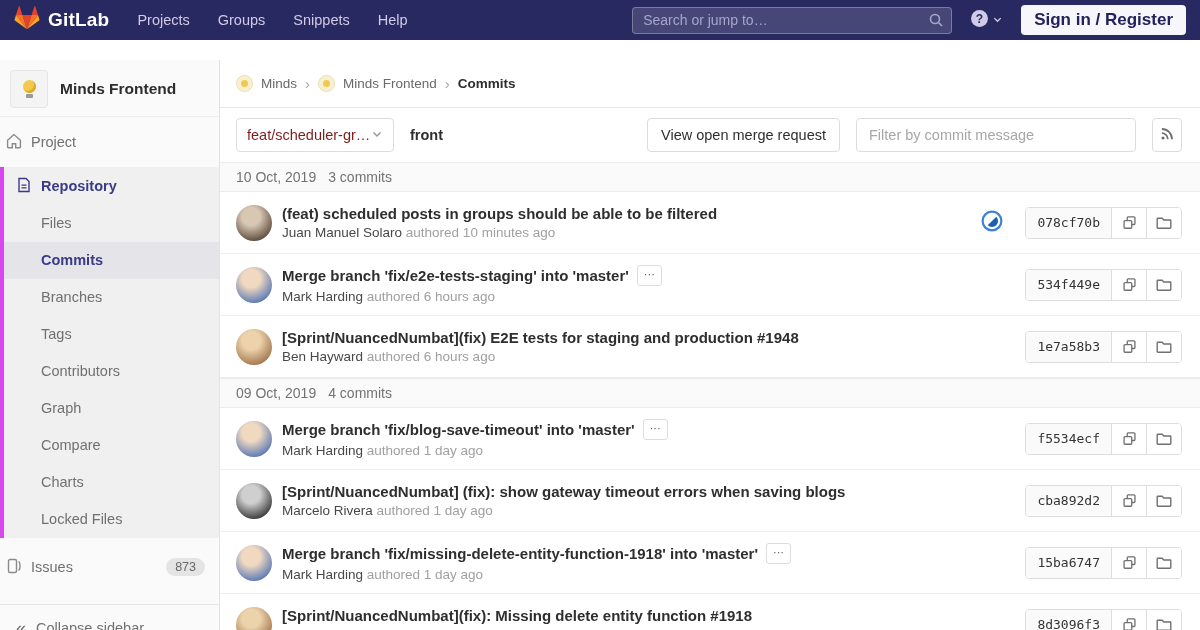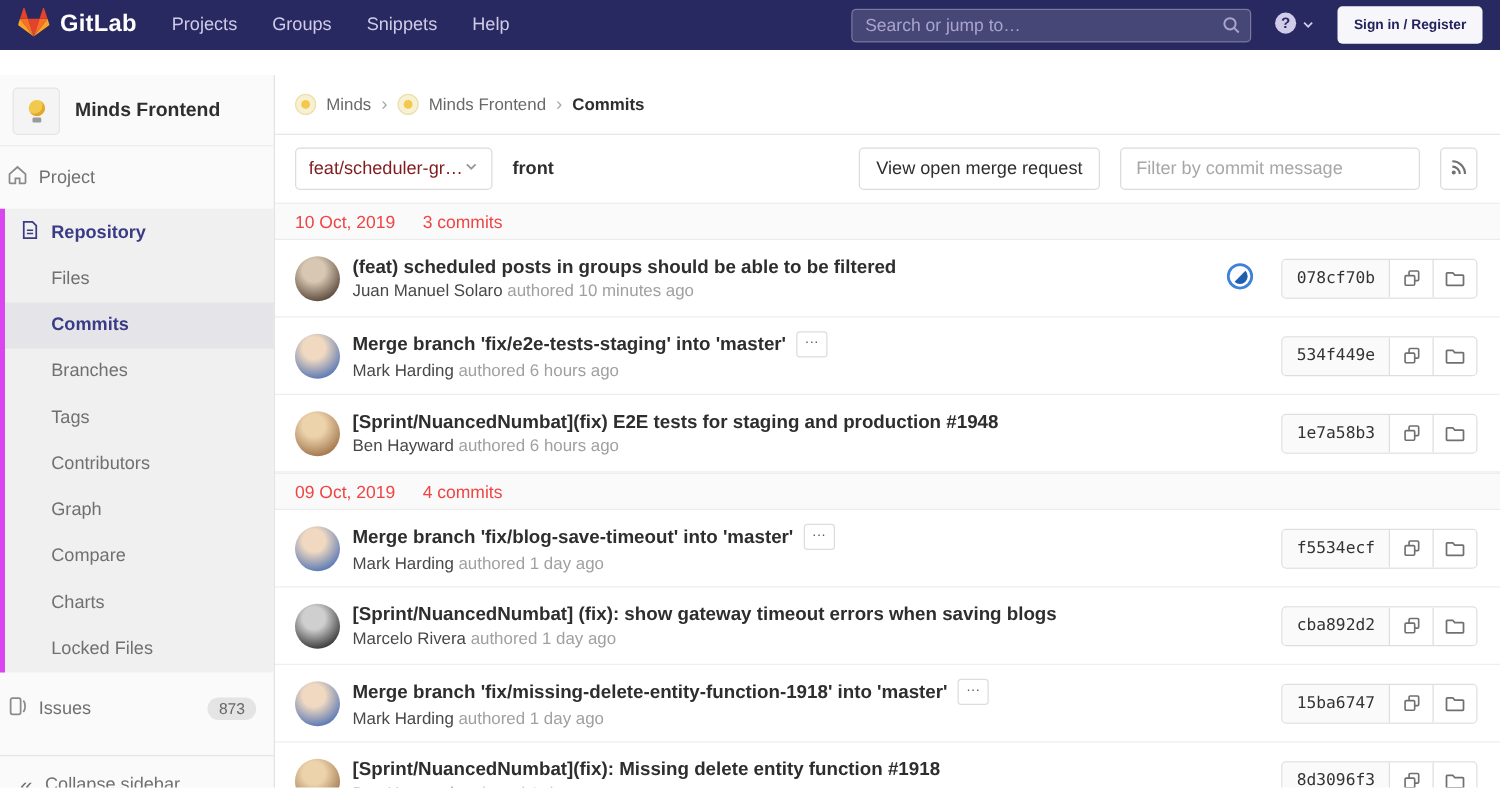--- a/index.html
+++ b/index.html
@@ -12,21 +12,21 @@
   .brand-name { color:#fff; font-size:19px; font-weight:700; letter-spacing:.2px; }
   .nav-menu { display:flex; align-items:center; gap:28px; }
   .nav-menu .nav-item { color:#cfcbe8; font-size:14.5px; cursor:pointer; }
   .nav-spacer { flex:1; }
   .search-box { position:relative; width:320px; height:27px; }
   .search-box input { width:100%; height:100%; background:rgba(255,255,255,.14); border:1px solid rgba(255,255,255,.28);
       border-radius:4px; color:#e8e5f5; font-size:14px; padding:0 30px 0 10px; font-family:"Liberation Sans",sans-serif; }
   .search-box input::placeholder { color:#a9a4cd; }
   .search-box .search-ic { position:absolute; right:8px; top:5px; color:#a9a4cd; }
   .help-group { display:flex; align-items:center; gap:3px; color:#cfcbe8; margin:0 8px; cursor:pointer; }
-  .signin-btn { background:#f6f6fb; color:#23225c; font-weight:700; font-size:11px; border:none; border-radius:4px;
+  .signin-btn { background:#f6f6fb; color:#23225c; font-weight:700; font-size:17px; border:none; border-radius:4px;
       height:30px; padding:0 13px; cursor:pointer; font-family:"Liberation Sans",sans-serif; }
 
   
   .layout { display:flex; height:590px;margin-top:20px; }
 
   
   .sidebar { width:220px; background:#fafafa; border-right:1px solid #e3e3e3; display:flex; flex-direction:column; }
   .proj-header { display:flex; align-items:center; gap:12px; padding:10px 10px 8px 10px; border-bottom:1px solid #eee; }
   .proj-avatar { width:38px; height:38px; border-radius:4px; background:#f4f4f4; border:1px solid #e5e5e5;
       display:flex; align-items:center; justify-content:center; flex-direction:column; }
@@ -56,30 +56,30 @@
   .crumb-sep { color:#a8a8a8; font-size:15px; }
 
   
   .toolbar { display:flex; align-items:center; padding:10px 18px 10px 16px; gap:16px; }
   .branch-dd { width:158px; height:34px; border:1px solid #dcdcdc; border-radius:4px; background:#fff; display:flex;
       align-items:center; justify-content:space-between; padding:0 10px; font-size:14.5px; color:#7f1d1d; cursor:pointer; }
   .branch-dd .chev { color:#999; }
   .front-label { font-weight:700; font-size:14.5px; }
   .mr-btn { margin-left:auto; height:34px; border:1px solid #dcdcdc; border-radius:4px; background:#fff; padding:0 13px;
       font-size:14.5px; color:#2e2e2e; cursor:pointer; font-family:"Liberation Sans",sans-serif; }
-  .filter-input { width:240px; height:34px; border:1px solid #dcdcdc; border-radius:4px; padding:0 12px; font-size:14.5px;
+  .filter-input { width:280px; height:34px; border:1px solid #dcdcdc; border-radius:4px; padding:0 12px; font-size:14.5px;
       color:#2e2e2e; font-family:"Liberation Sans",sans-serif; }
   .filter-input::placeholder { color:#a7a7a7; }
   .rss-btn { width:30px; height:34px; border:1px solid #dcdcdc; border-radius:4px; background:#fff; display:flex;
       align-items:center; justify-content:center; cursor:pointer; }
 
   
   .commit-list { flex:1; overflow:hidden; }
   .date-header { background:#fafafa; border-top:1px solid #ececec; border-bottom:1px solid #ececec; height:30px;
-      display:flex; align-items:center; gap:22px; padding:0 16px; font-size:14px; color:#ef4444; }
+      display:flex; align-items:center; gap:12px; padding:0 16px; font-size:14px; color:#737373; }
   .commit-row { display:flex; align-items:center; border-bottom:1px solid #eee; height:62px; padding:0 18px 0 16px; }
   .c-avatar { width:36px; height:36px; border-radius:50%; flex:none; }
   .c-main { margin-left:10px; flex:1; min-width:0; }
   .c-title-row { display:flex; align-items:center; gap:8px; }
   .c-title { font-size:15px; font-weight:700; color:#2e2e2e; white-space:nowrap; overflow:hidden; cursor:pointer; }
   .ellipsis-btn { border:1px solid #ddd; border-radius:3px; background:#fff; color:#555; font-size:11px; line-height:1;
       padding:3px 6px 5px; cursor:pointer; flex:none; }
   .c-meta { font-size:13.5px; color:#a0a0a0; margin-top:3px; white-space:nowrap; }
   .c-author { color:#484848; cursor:pointer; }
   .c-right { display:flex; align-items:center; gap:22px; margin-left:16px; flex:none; }

